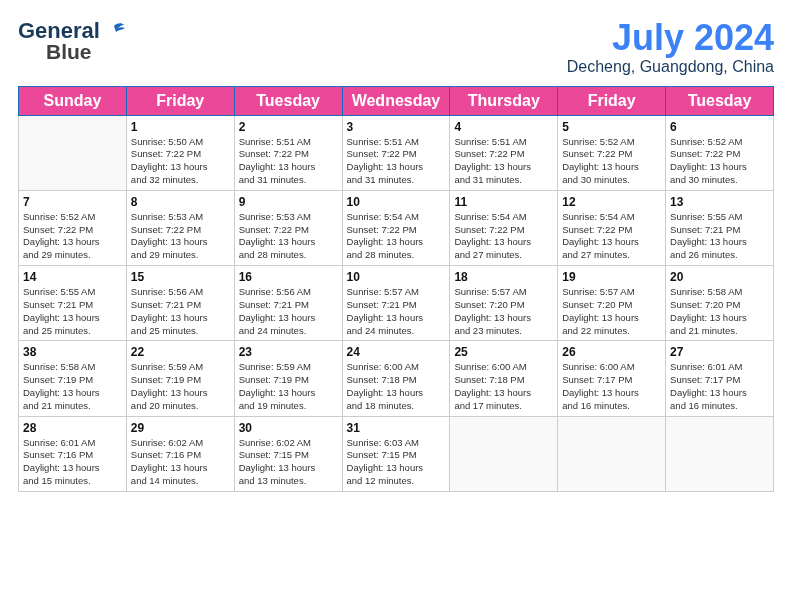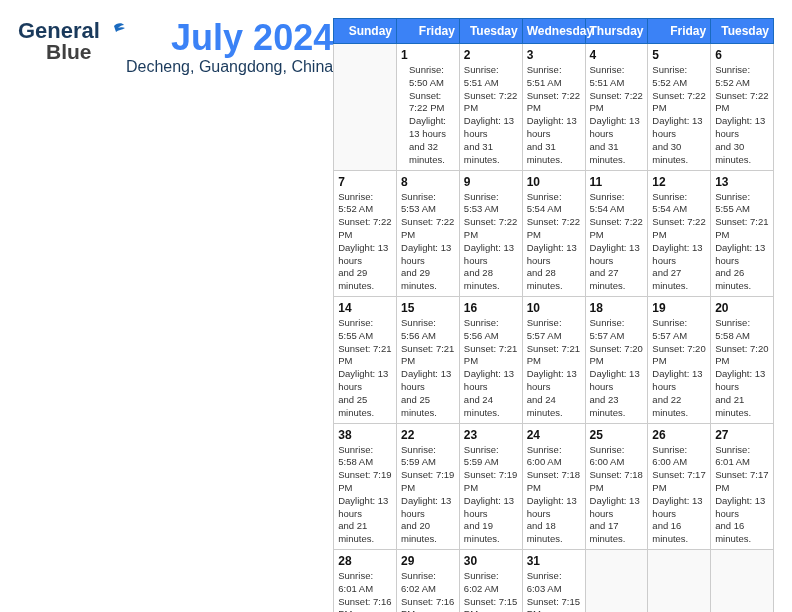--- a/index.html
+++ b/index.html
@@ -8,21 +8,21 @@
       background: #fff;
       width: 792px;
       height: 612px;
       overflow: hidden;
     }
     .page {
       width: 792px;
       height: 460px;
       padding: 18px 18px 1px 18px;
       display: flex;
-      flex-direction: row;
+      flex-direction: column;
     }
     .header {
       display: flex;
       justify-content: space-between;
       align-items: flex-start;
       margin-bottom: 10px;
     }
     .logo {
       display: flex;
       flex-direction: column;
@@ -43,26 +43,26 @@
       font-weight: normal;
     }
     .calendar {
       flex: 1;
       border: 1px solid #ccc;
       border-collapse: collapse;
       width: 100%;
       table-layout: fixed;
     }
     .calendar th {
-      background-color: #3b82f6;
+      background-color: #ec4899;
       color: #fff;
-      font-size: 12px;
+      font-size: 16px;
       font-weight: bold;
       padding: 5px 4px;
-      text-align: right;
+      text-align: center;
       border: 1px solid #1a6abf;
     }
     .calendar td {
       vertical-align: top;
       border: 1px solid #ccc;
       padding: 4px 4px 3px 4px;
       font-size: 10px;
       color: #222;
       width: calc(100% / 7);
     }
@@ -112,21 +112,21 @@
           <th>Thursday</th>
           <th>Friday</th>
           <th>Tuesday</th>
         </tr>
     </thead>
     <tbody id="calendar-body">
     <tr>
           <td class="empty-cell"></td>
           <td>
             <span class="day-num">1</span>
-            <div class="day-info" style="white-space: pre-line; margin-left: 8px;">Sunrise: 5:50 AM
+            <div class="day-info" style="white-space: pre-line;">Sunrise: 5:50 AM
 Sunset: 7:22 PM
 Daylight: 13 hours
 and 32 minutes.</div>
           </td>
           <td>
             <span class="day-num">2</span>
             <div class="day-info" style="white-space: pre-line;">Sunrise: 5:51 AM
 Sunset: 7:22 PM
 Daylight: 13 hours
 and 31 minutes.</div>

